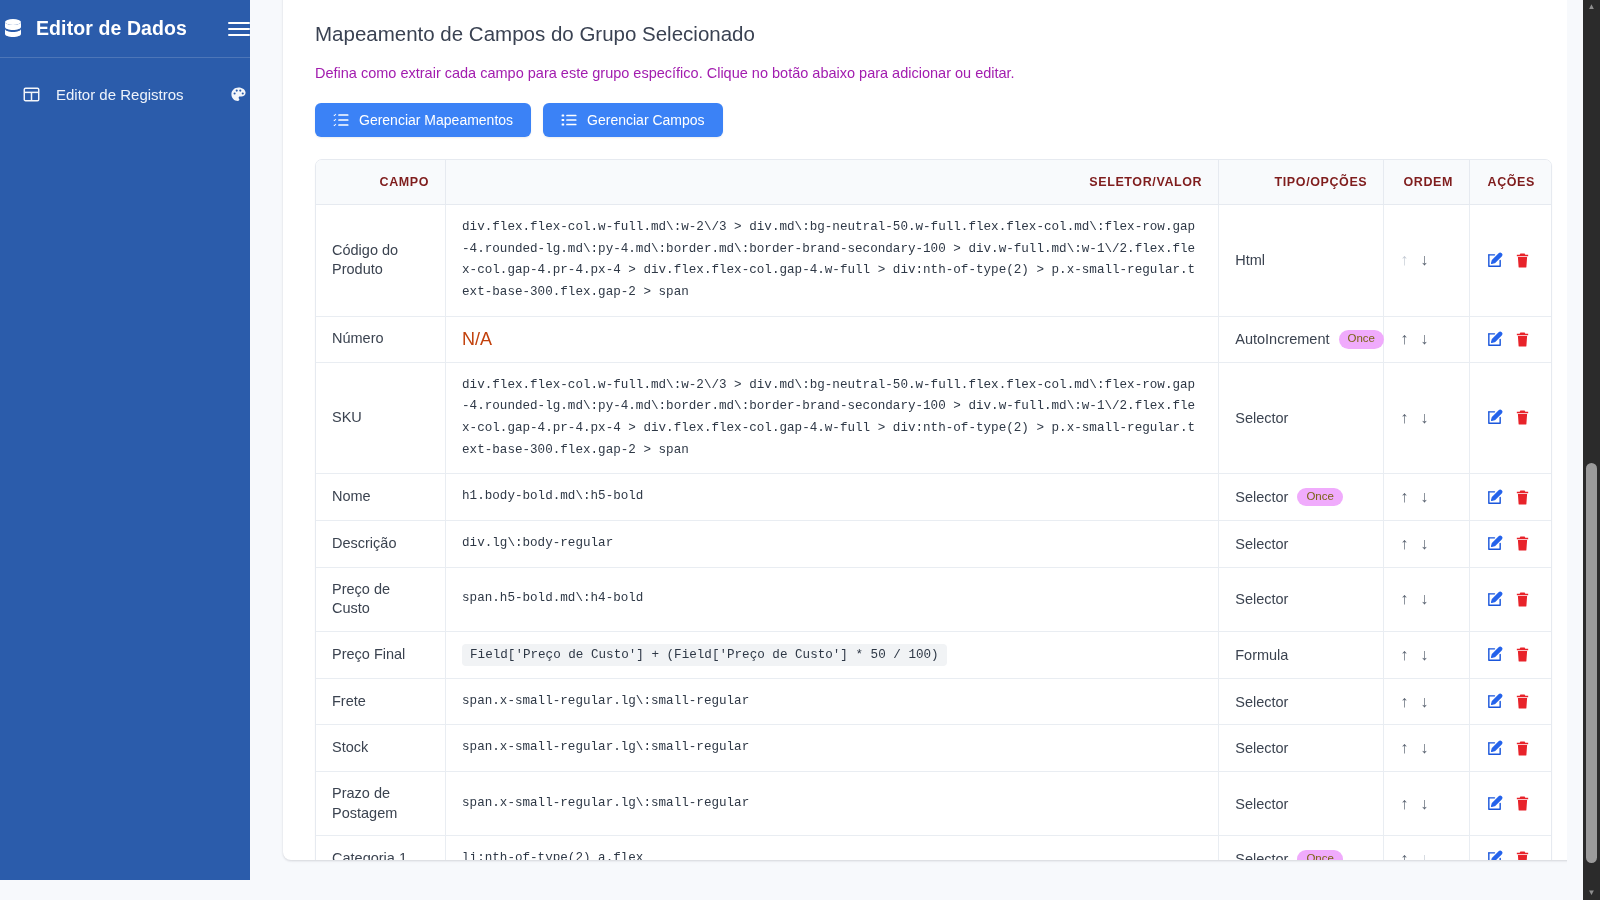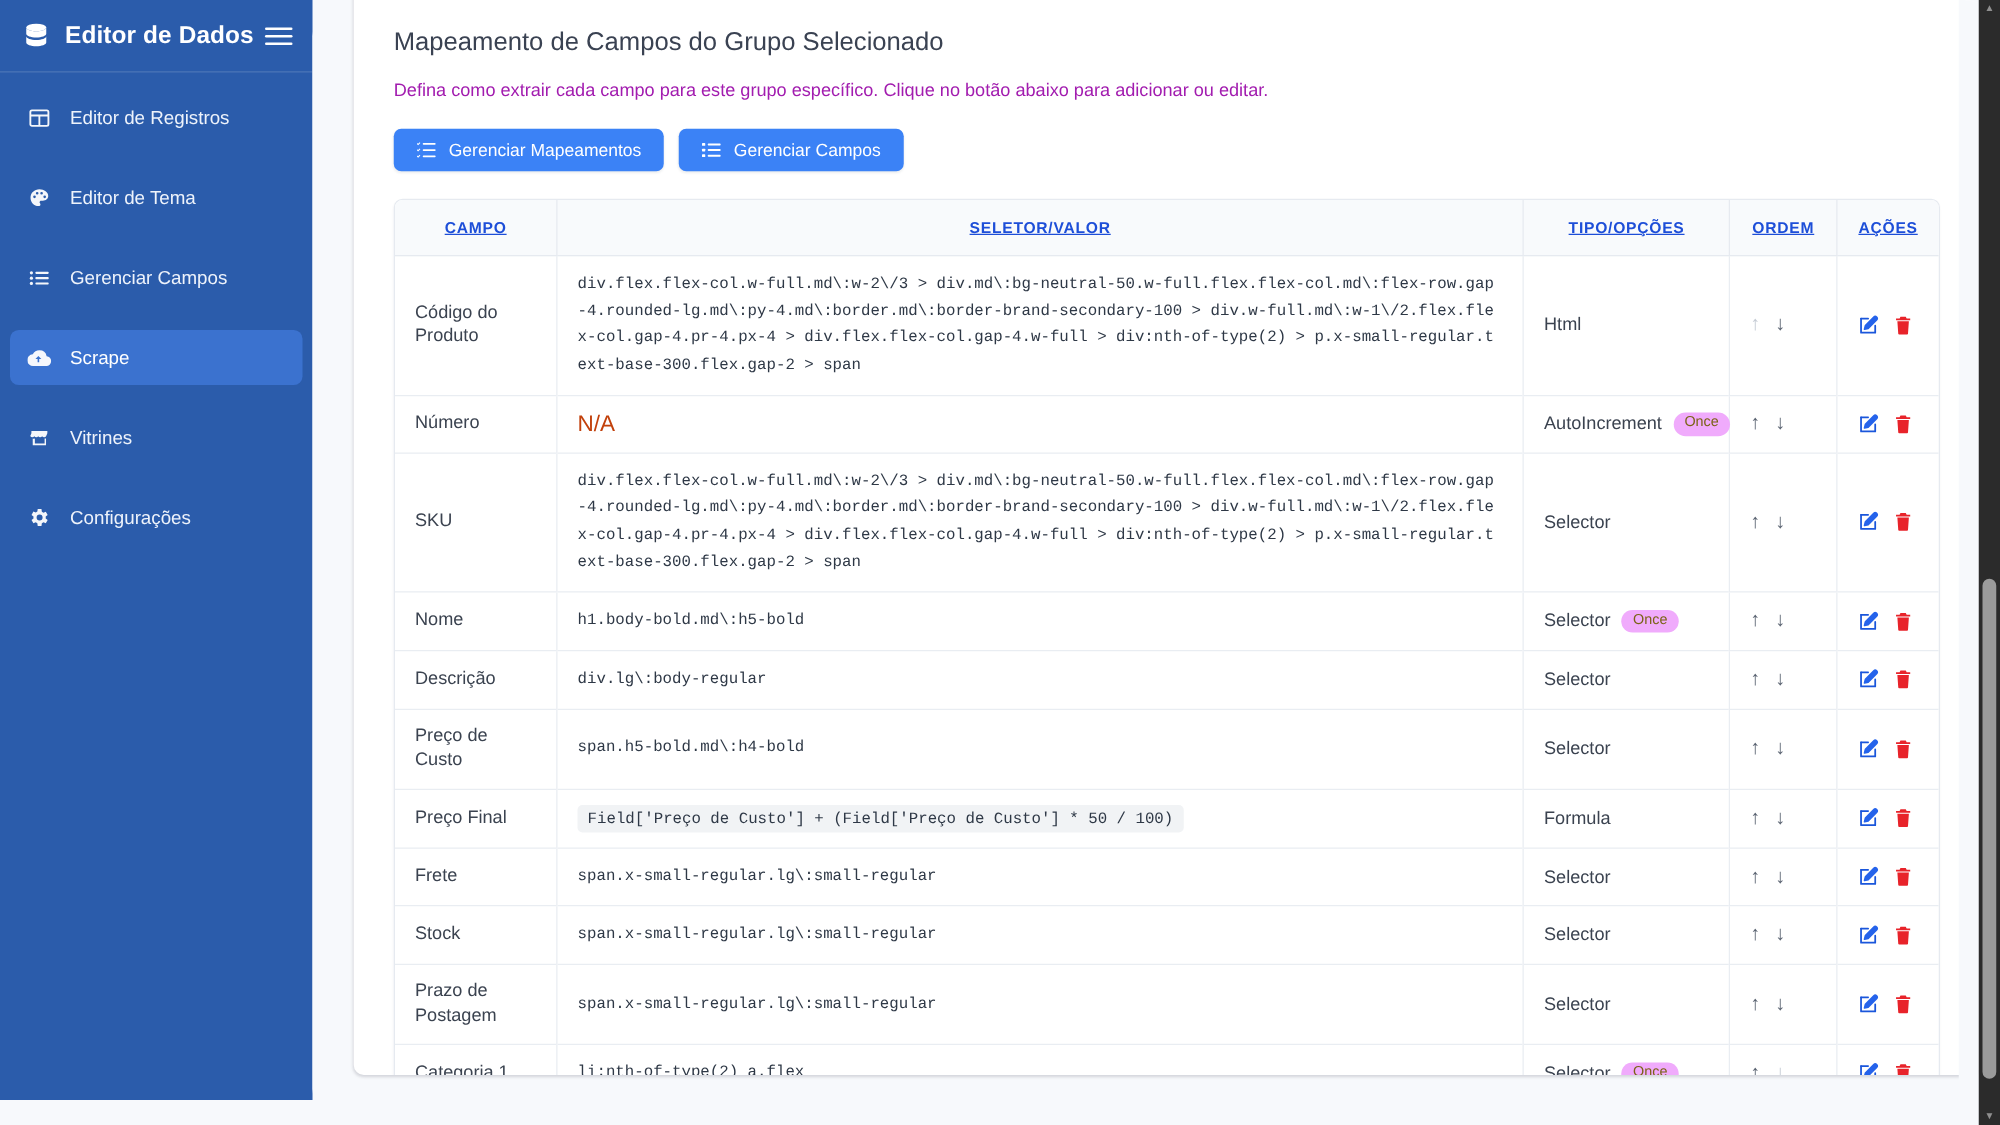--- a/index.html
+++ b/index.html
@@ -18,42 +18,42 @@
     background: #2b5cab;
     flex: 0 0 250px;
     display: flex;
     flex-direction: column;
     overflow: hidden;
   }
   .sb-header {
     height: 58px;
     display: flex;
     align-items: center;
-    padding: 0 16px;
+    padding: 0 0;
     border-bottom: 1px solid rgba(255,255,255,0.16);
     flex: 0 0 58px;
   }
   .sb-logo { width: 26px; height: 26px; flex: 0 0 26px; display:flex; align-items:center; justify-content:center; }
   .sb-title {
     color: #fff;
     font-size: 19.5px;
     font-weight: bold;
     margin-left: 10px;
     letter-spacing: .1px;
     white-space: nowrap;
   }
   .sb-burger {
     margin-left: auto;
     width: 22px; height: 22px;
     display: flex; flex-direction: column; justify-content: center; gap: 4px;
     cursor: pointer;
   }
   .sb-burger i { display:block; height: 2px; background: #fff; border-radius: 1px; }
 
-  .sb-nav { padding: 14px 8px 0 8px; display: flex; flex-direction: column; gap: 20px; }
+  .sb-nav { padding: 14px 8px 0 8px; display: flex; flex-direction: row; gap: 20px; }
   .sb-item {
     display: flex; align-items: center;
     height: 44px;
     padding: 0 12px;
     border-radius: 7px;
     color: #eef3fb;
     font-size: 15px;
     cursor: pointer;
     user-select: none;
   }
@@ -62,21 +62,20 @@
   .sb-item.active { background: #3b72cf; color: #fff; }
 
   
   #main {
     flex: 1;
     height: 900px;
     position: relative;
     background: #f7f9fc;
     padding: 0 16px 0 33px;
     overflow: hidden;
-    border-radius: 29px;
   }
   .card {
     background: #ffffff;
     border-radius: 8px;
     box-shadow: 0 1px 3px rgba(16,24,40,0.10), 0 1px 2px rgba(16,24,40,0.06);
     margin-top: -14px;
     padding: 22px 32px 26px 32px;
     height: 874px;
     overflow: hidden;
   }
@@ -111,29 +110,28 @@
   .table-wrap {
     margin-top: 22px;
     border: 1px solid #e6eaf0;
     border-radius: 7px;
     overflow: hidden;
     box-shadow: 0 1px 2px rgba(16,24,40,0.04);
   }
   table { width: 100%; border-collapse: collapse; table-layout: fixed; }
   thead th {
     background: #f8fafc;
-    color: #1d4ed8;
+    color: #7f1d1d;
     font-size: 12.5px;
     font-weight: bold;
     letter-spacing: .6px;
-    text-align: center;
+    text-align: right;
     padding: 15px 16px;
     border-bottom: 1px solid #e6eaf0;
     white-space: nowrap;
-    text-decoration: underline;
   }
   col.c-campo   { width: 124px; }
   col.c-sel     { width: 740px; }
   col.c-tipo    { width: 158px; }
   col.c-ordem   { width: 82px; }
   col.c-acoes   { width: 78px; }
 
   tbody td {
     border-top: 1px solid #e9edf2;
     padding: 12px 16px;

